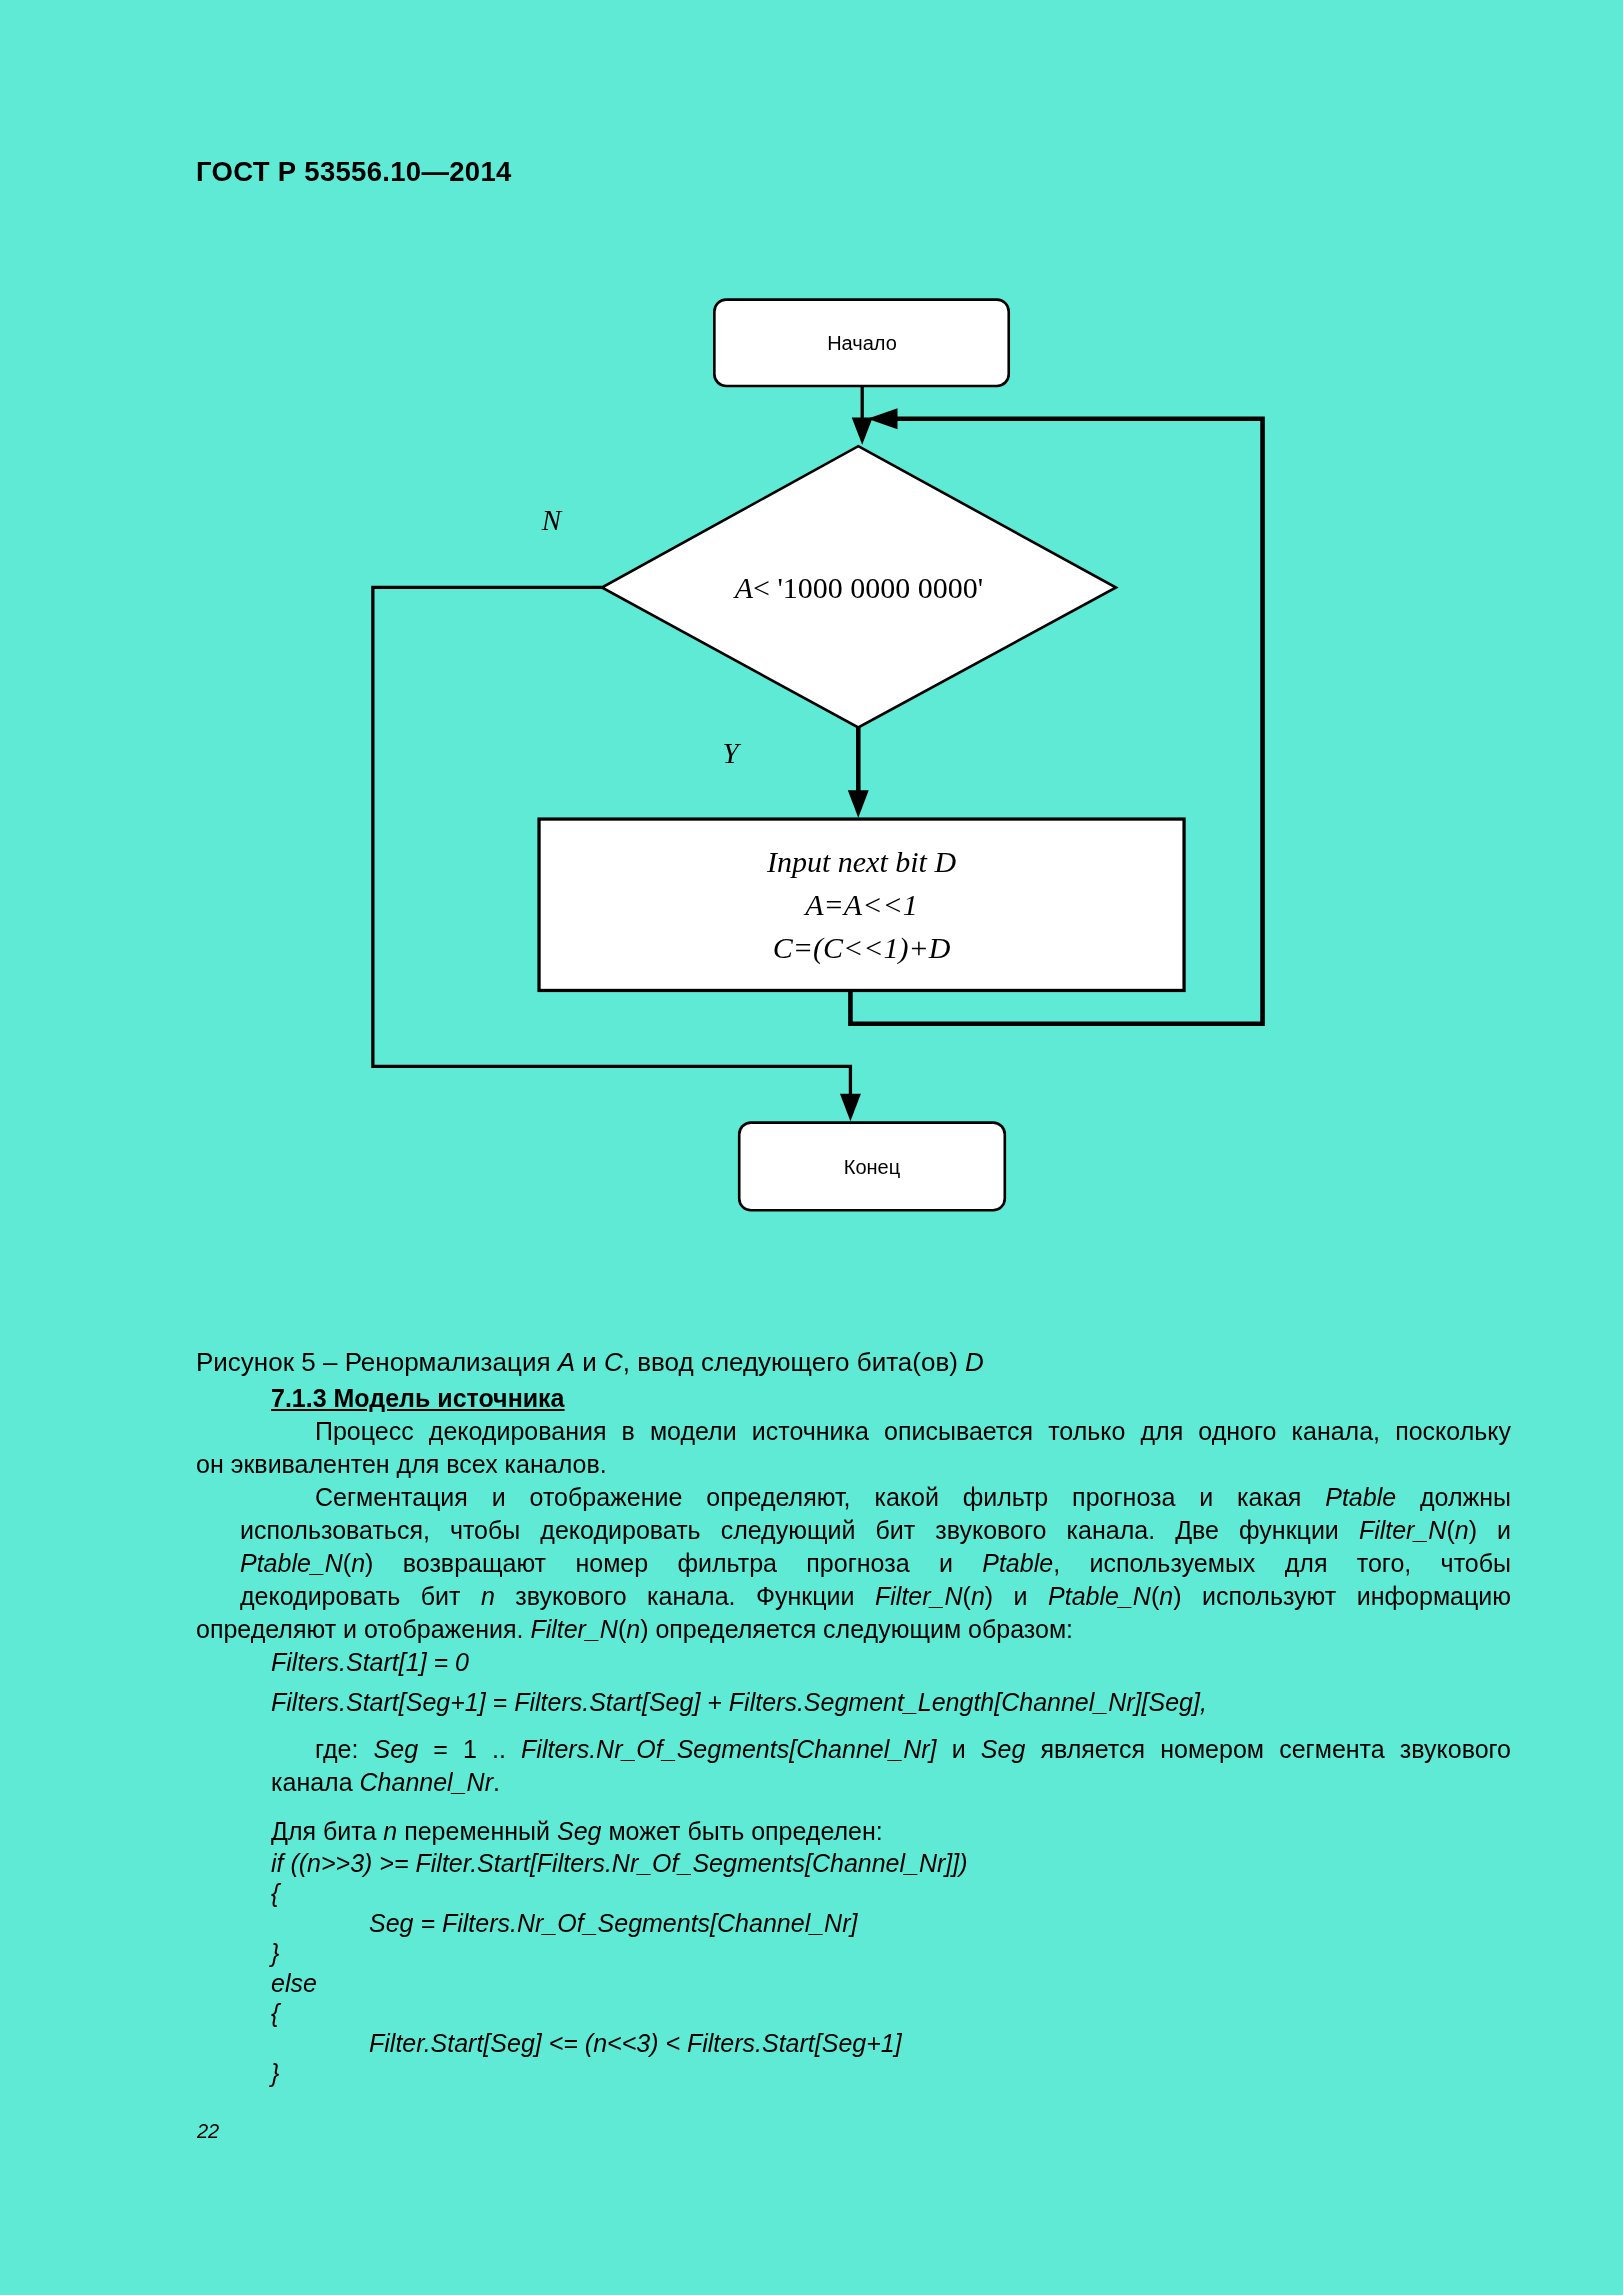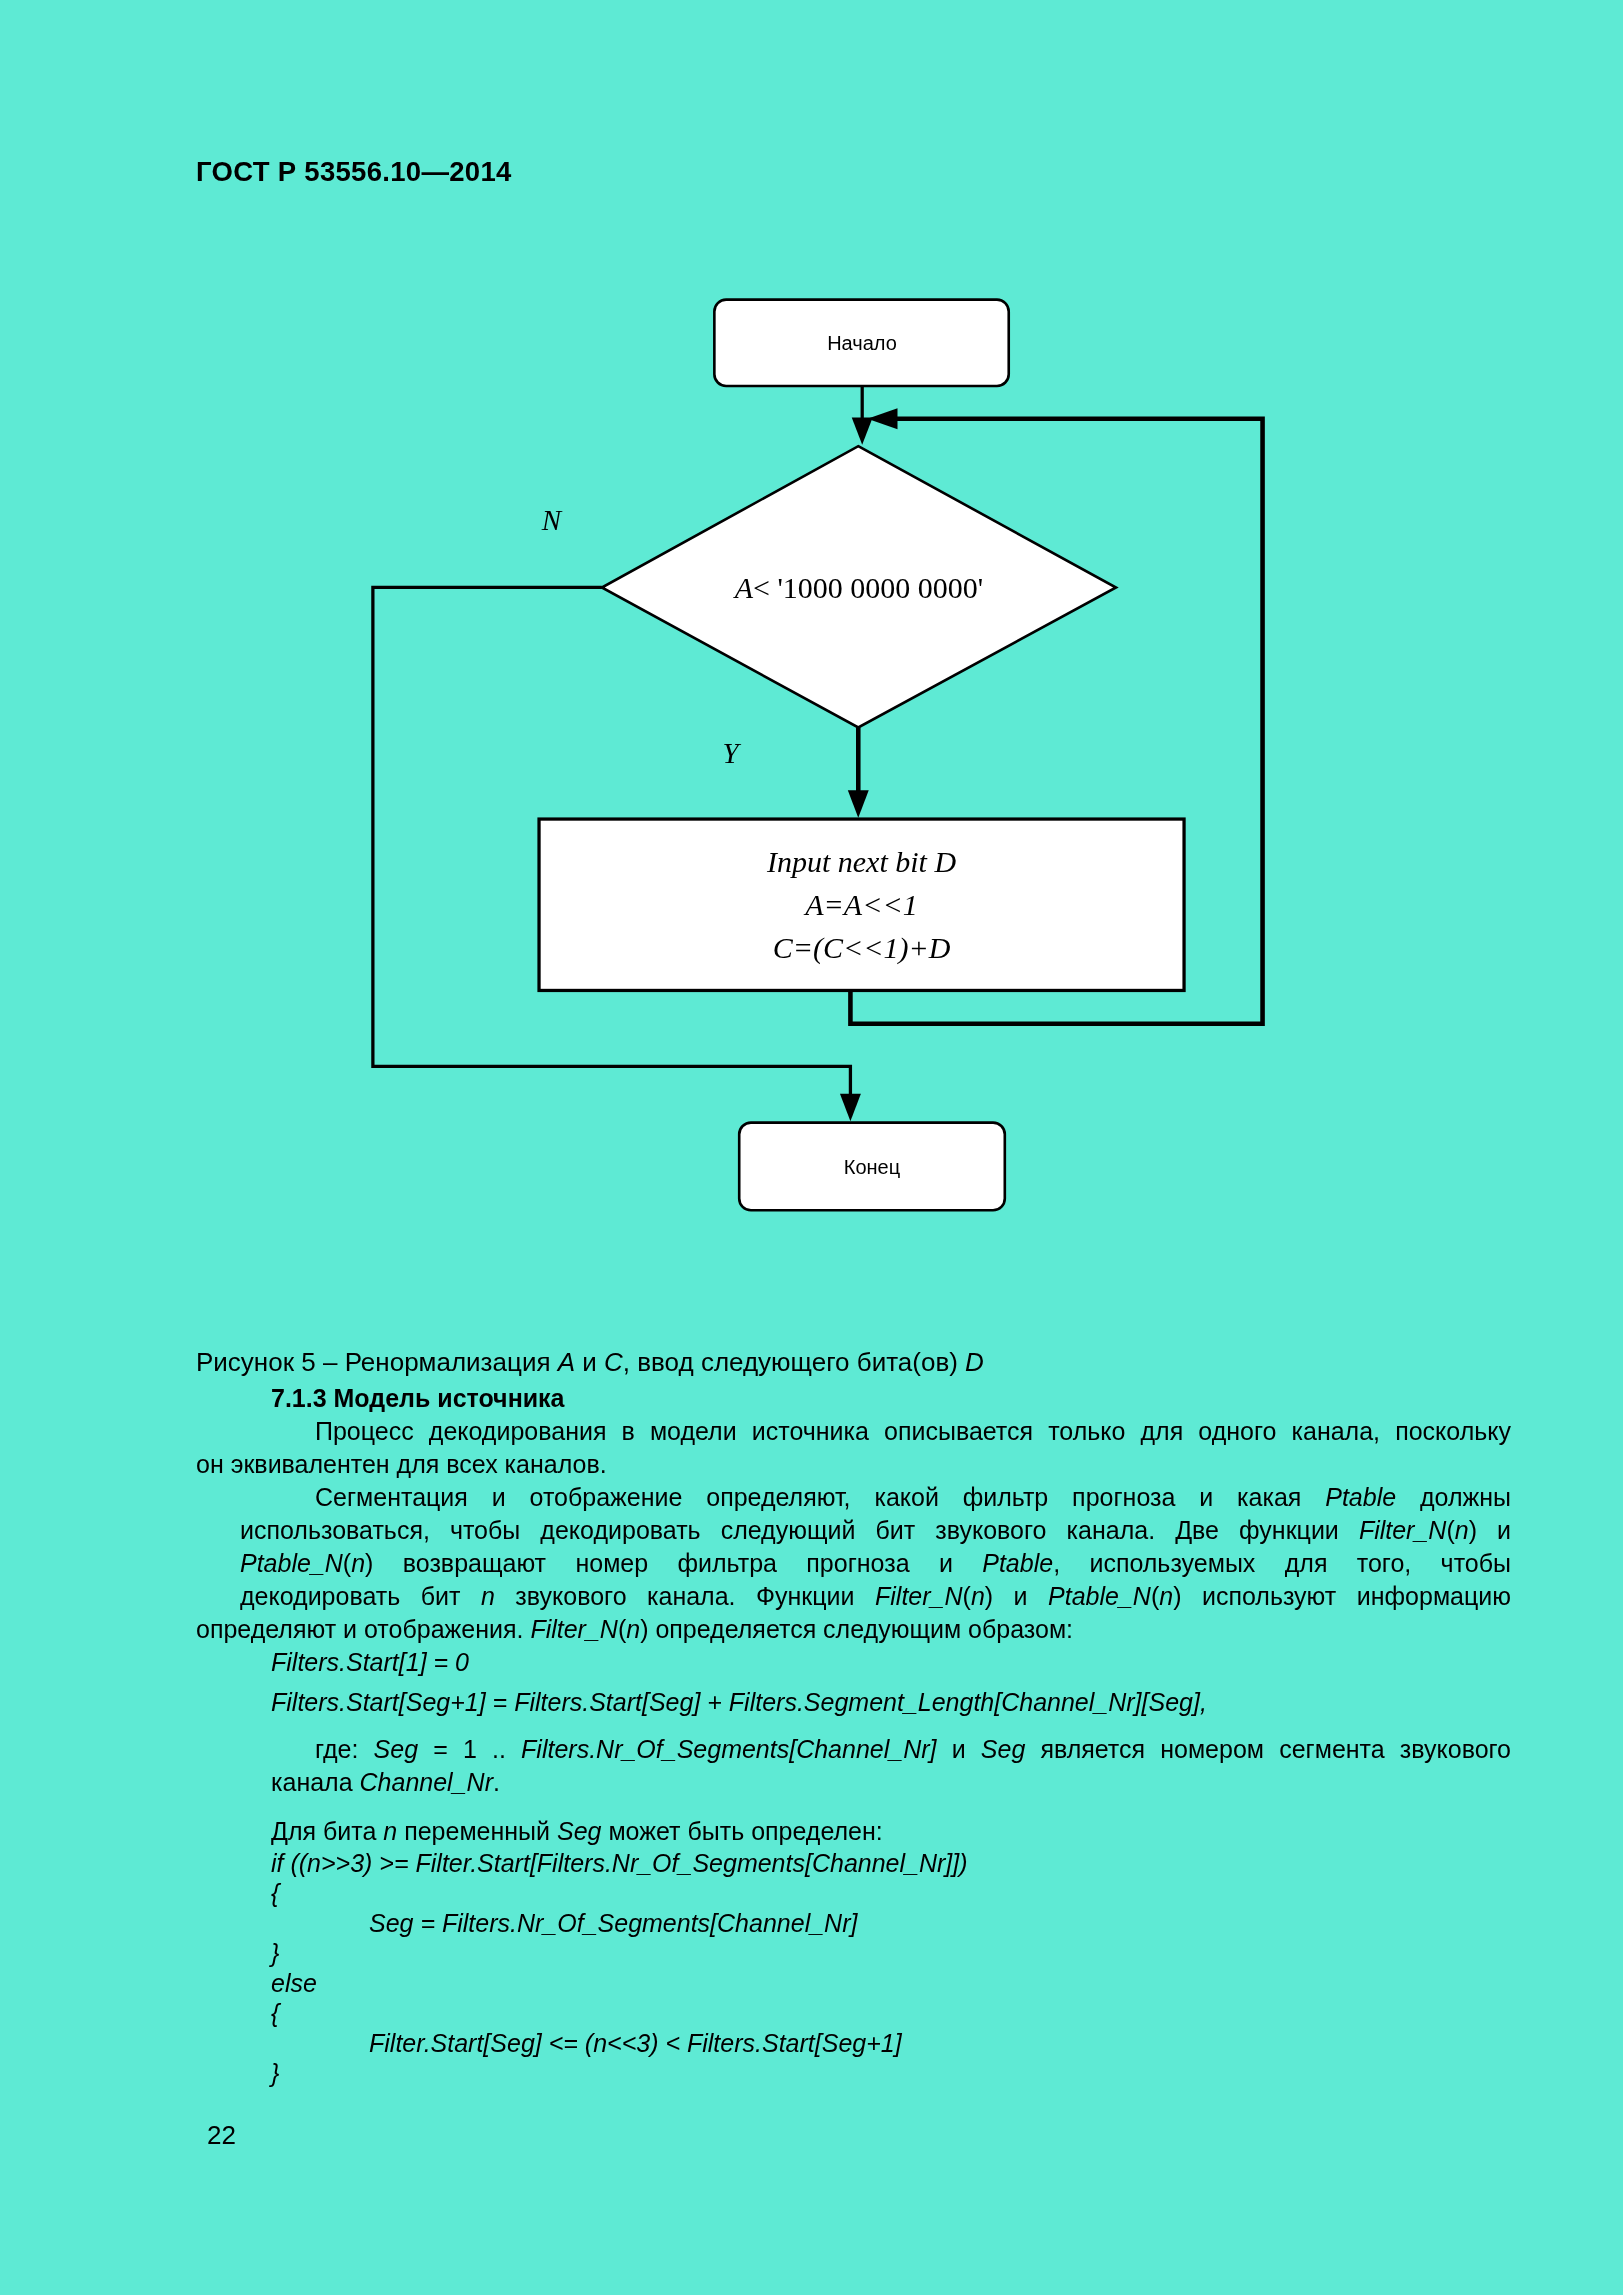--- a/index.html
+++ b/index.html
@@ -37,23 +37,23 @@
   }
   .tl      { white-space:pre-wrap; }
   .tl.ind  { padding-left:75px; }
   .tl.in2  { padding-left:173px; }
   .tl.fill { text-align:justify; text-align-last:justify;margin-left:44px; }
   .tl.cd   { line-height:30px; }
   .tl.g1   { margin-top:6.5px; }
   .tl.g2   { margin-top:14.4px; }
   .tl.g3   { margin-top:15.7px; }
   .it { font-style:italic; }
-  .bd { font-weight:bold; }
+  .bd { font-weight:bold;text-decoration:underline; }
   .pageno {
-    position:absolute; left:207px; top:2120px; font-size:26px;
+    position:absolute; left:197px; top:2120px; font-size:20px;font-style:italic;
   }
 </style>
 </head>
 <body>
 
 <div class="page">
 
   <div class="header">ГОСТ Р 53556.10—2014</div>
 
   <div>

